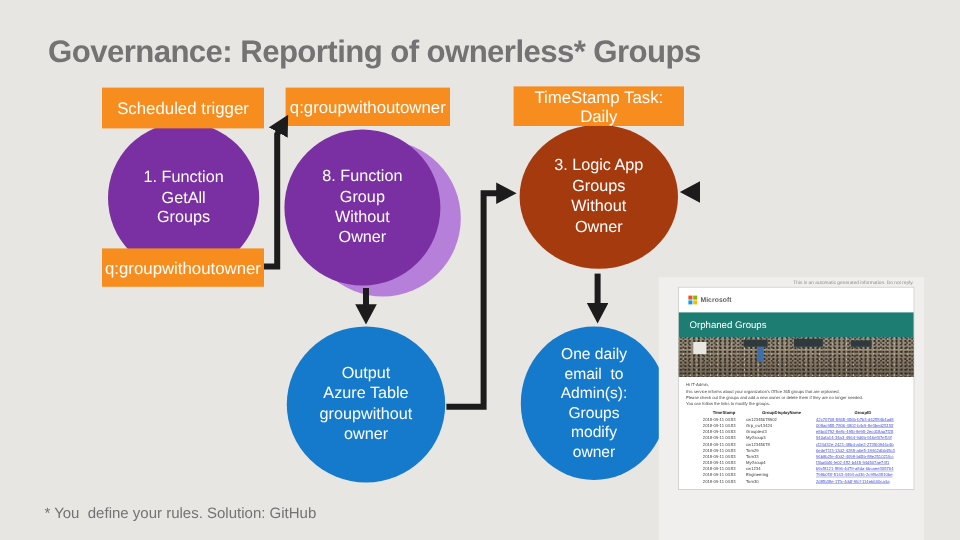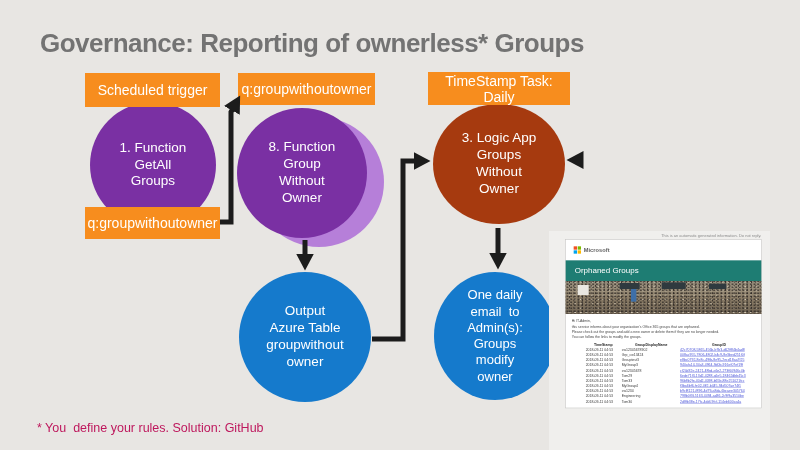--- a/index.html
+++ b/index.html
@@ -23,21 +23,21 @@
     position:absolute; z-index:2; border-radius:50%; color:#fff;
     font-size:13.5px; line-height:1.25; display:flex; align-items:center;
     justify-content:center; text-align:center; white-space:pre-wrap;
   }
   .c-purple { background:var(--purple,#7a30a3); }
   .c-shadow { background:var(--purpleShadow,#b67fd9); z-index:1; }
   .c-red    { background:var(--red,#a63a0f); }
   .c-blue   { background:var(--blue,#157acc); }
   .footnote {
     position:absolute; left:37px; top:421px; font-size:12.5px;
-    color:#be185d; white-space:pre-wrap; z-index:2;
+    color:#737373; white-space:pre-wrap; z-index:2;
   }
   
   .email-shot {
     position:absolute; left:549px; top:231px; width:221px; height:219px;
     background:#f0efed; z-index:3; overflow:hidden;
   }
   .email-inner {
     width:663px; height:657px; transform:scale(0.33333);
     transform-origin:0 0; font-family:"Liberation Sans", sans-serif;
   }

